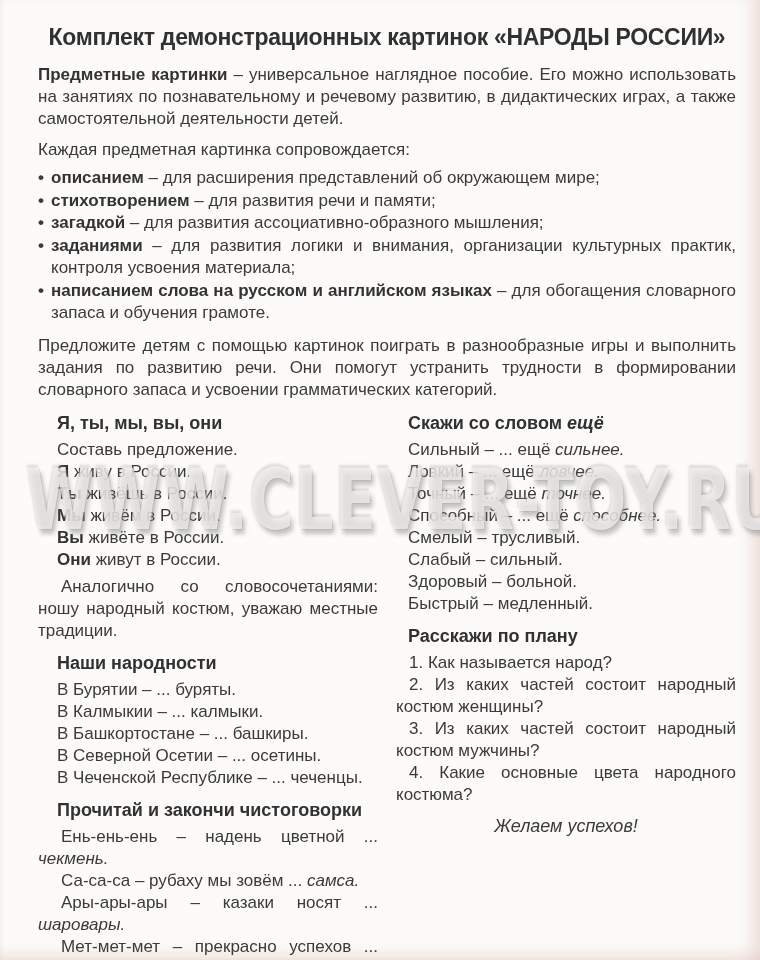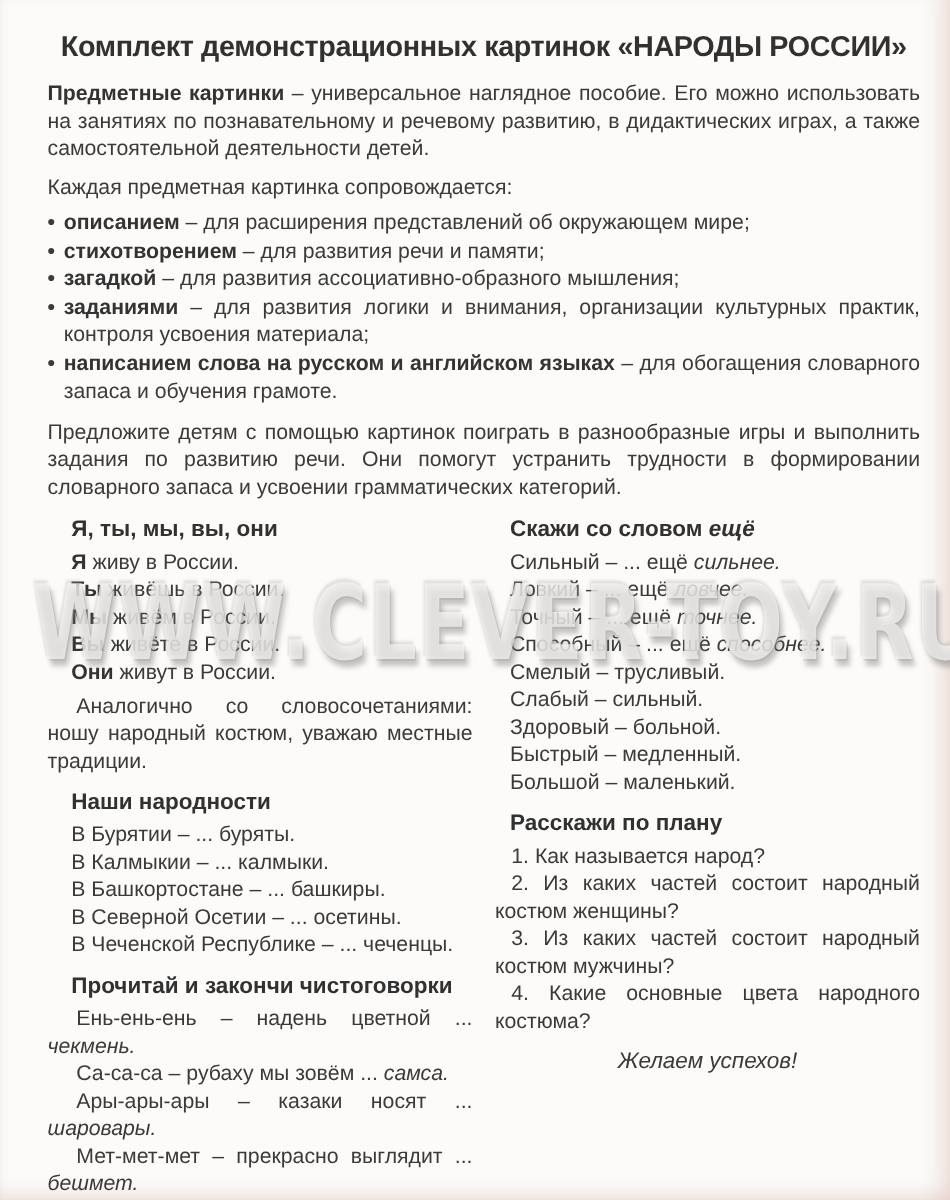--- a/index.html
+++ b/index.html
@@ -132,54 +132,54 @@
       <li><b class="term">заданиями</b><span> – для развития логики и внимания, организации культурных практик, контроля усвоения материала;</span></li>
       <li><b class="term">написанием слова на русском и английском языках</b><span> – для обогащения словарного запаса и обучения грамоте.</span></li>
     </ul>
 
     <p class="body">Предложите детям с помощью картинок поиграть в разнообразные игры и выполнить задания по развитию речи. Они помогут устранить трудности в формировании словарного запаса и усвоении грамматических категорий.</p>
 
     <div class="columns">
 
       <div class="col left">
         <h2>Я, ты, мы, вы, они</h2>
+        <p class="ln">Составь предложение.</p>
         <p class="ln"><b class="term">Я</b><span> живу в России.</span></p>
         <p class="ln"><b class="term">Ты</b><span> живёшь в России.</span></p>
         <p class="ln"><b class="term">Мы</b><span> живём в России.</span></p>
         <p class="ln"><b class="term">Вы</b><span> живёте в России.</span></p>
         <p class="ln"><b class="term">Они</b><span> живут в России.</span></p>
         <p class="para note">Аналогично со словосочетаниями: ношу народный костюм, уважаю местные традиции.</p>
 
         <h2>Наши народности</h2>
         <p class="ln">В Бурятии – ... буряты.</p>
         <p class="ln">В Калмыкии – ... калмыки.</p>
         <p class="ln">В Башкортостане – ... башкиры.</p>
         <p class="ln">В Северной Осетии – ... осетины.</p>
         <p class="ln">В Чеченской Республике – ... чеченцы.</p>
 
         <h2>Прочитай и закончи чистоговорки</h2>
         <p class="para"><span>Ень-ень-ень – надень цветной ... </span><i class="it">чекмень.</i></p>
         <p class="para"><span>Са-са-са – рубаху мы зовём ... </span><i class="it">самса.</i></p>
         <p class="para"><span>Ары-ары-ары – казаки носят ... </span><i class="it">шаровары.</i></p>
-        <p class="para"><span>Мет-мет-мет – прекрасно выглядит ... </span><i class="it">бешмет.</i></p>
+        <p class="para"><span>Мет-мет-мет – прекрасно успехов ... </span><i class="it">бешмет.</i></p>
 
       </div>
 
       <div class="col right">
         <h2><span>Скажи со словом </span><i class="it">ещё</i></h2>
         <p class="ln"><span>Сильный – ... ещё </span><i class="it">сильнее.</i></p>
         <p class="ln"><span>Ловкий – ... ещё </span><i class="it">ловчее.</i></p>
         <p class="ln"><span>Точный – ... ещё </span><i class="it">точнее.</i></p>
         <p class="ln"><span>Способный – ... ещё </span><i class="it">способнее.</i></p>
 
         <p class="ln">Смелый – трусливый.</p>
         <p class="ln">Слабый – сильный.</p>
         <p class="ln">Здоровый – больной.</p>
         <p class="ln">Быстрый – медленный.</p>
-        <p class="ln">Большой – маленький.</p>
 
         <h2>Расскажи по плану</h2>
         <p class="para">1. Как называется народ?</p>
         <p class="para">2. Из каких частей состоит народный костюм женщины?</p>
         <p class="para">3. Из каких частей состоит народный костюм мужчины?</p>
         <p class="para">4. Какие основные цвета народного костюма?</p>
 
         <p class="closing">Желаем успехов!</p>
       </div>
 

